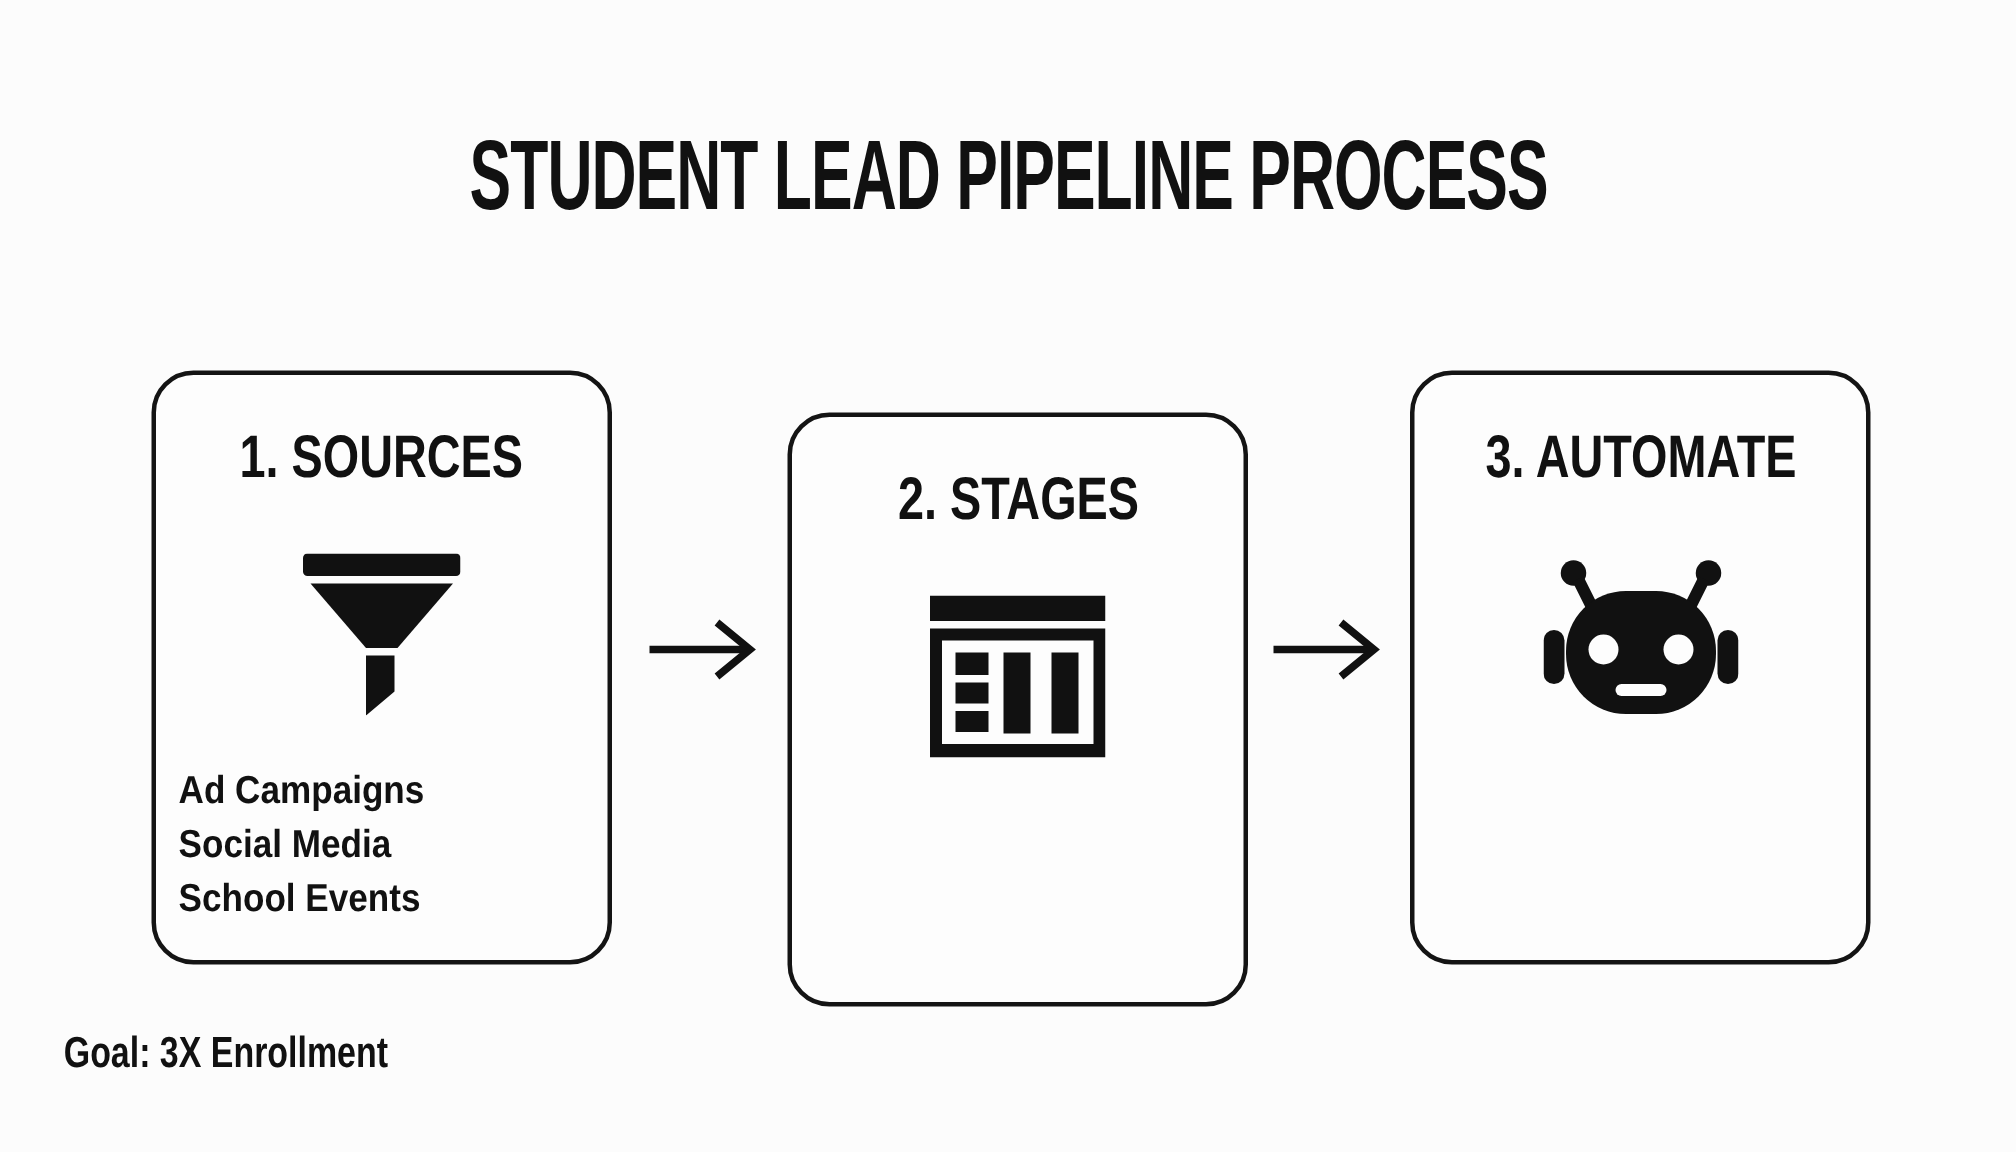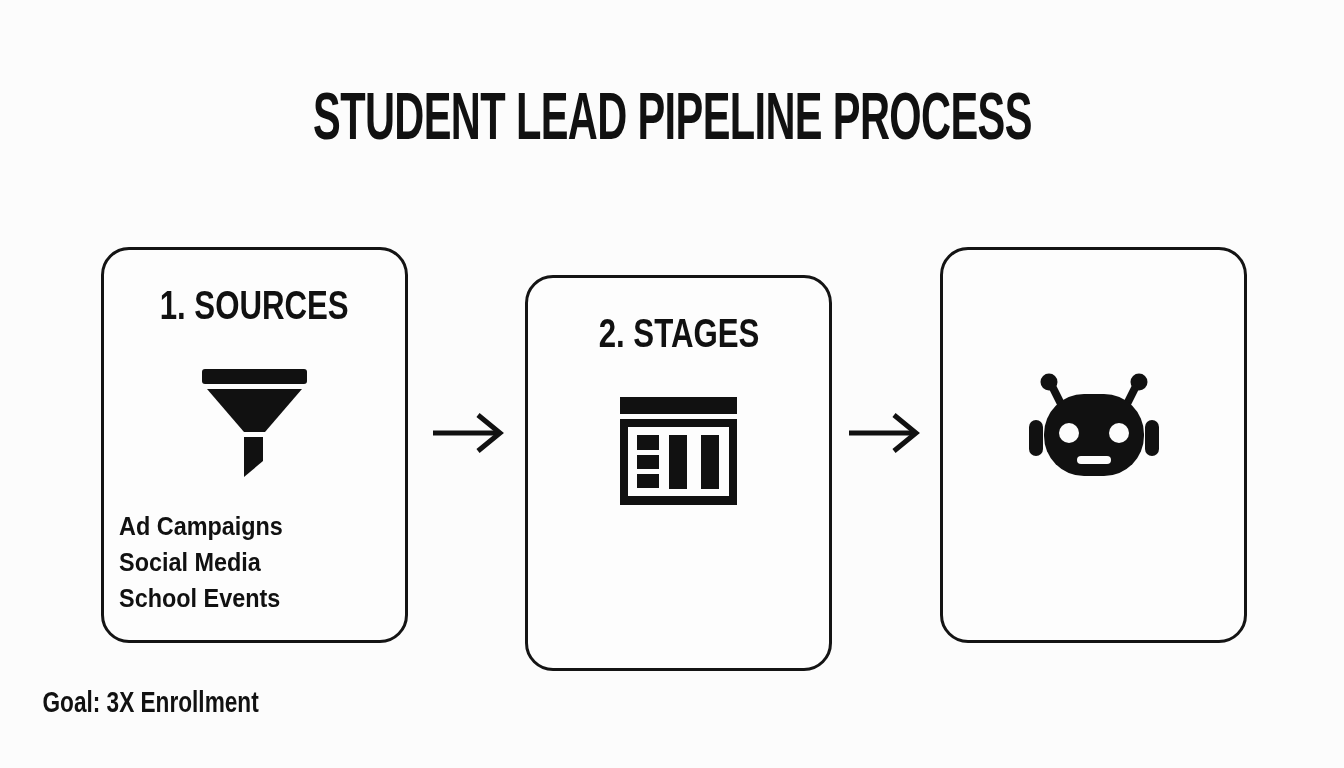--- a/index.html
+++ b/index.html
@@ -144,20 +144,21 @@
   </section>
 
   <div class="arrow arrow-2">
     <svg width="80" height="50" viewBox="0 0 80 50" xmlns="http://www.w3.org/2000/svg">
       <line class="stroke-ink" x1="3" y1="25" x2="68" y2="25" stroke-width="5"></line>
       <polyline class="stroke-ink" points="48,7 70,25 48,43" fill="none" stroke-width="5" stroke-linejoin="miter"></polyline>
     </svg>
   </div>
 
   <section class="card card-3">
+    <div class="card-heading"><span>3. AUTOMATE</span></div>
     <div class="card-icon">
       <svg width="130" height="106" viewBox="0 0 130 106" xmlns="http://www.w3.org/2000/svg">
         <circle class="ink" cx="20" cy="12" r="8.5"></circle>
         <circle class="ink" cx="110" cy="12" r="8.5"></circle>
         <line class="stroke-ink" x1="23" y1="16" x2="34" y2="38" stroke-width="8"></line>
         <line class="stroke-ink" x1="107" y1="16" x2="96" y2="38" stroke-width="8"></line>
         <rect class="ink" x="0" y="50" width="14" height="36" rx="7"></rect>
         <rect class="ink" x="116" y="50" width="14" height="36" rx="7"></rect>
         <rect class="ink" x="15" y="24" width="100" height="82" rx="40" ry="40"></rect>
         <circle class="paper" cx="40" cy="63" r="10"></circle>

